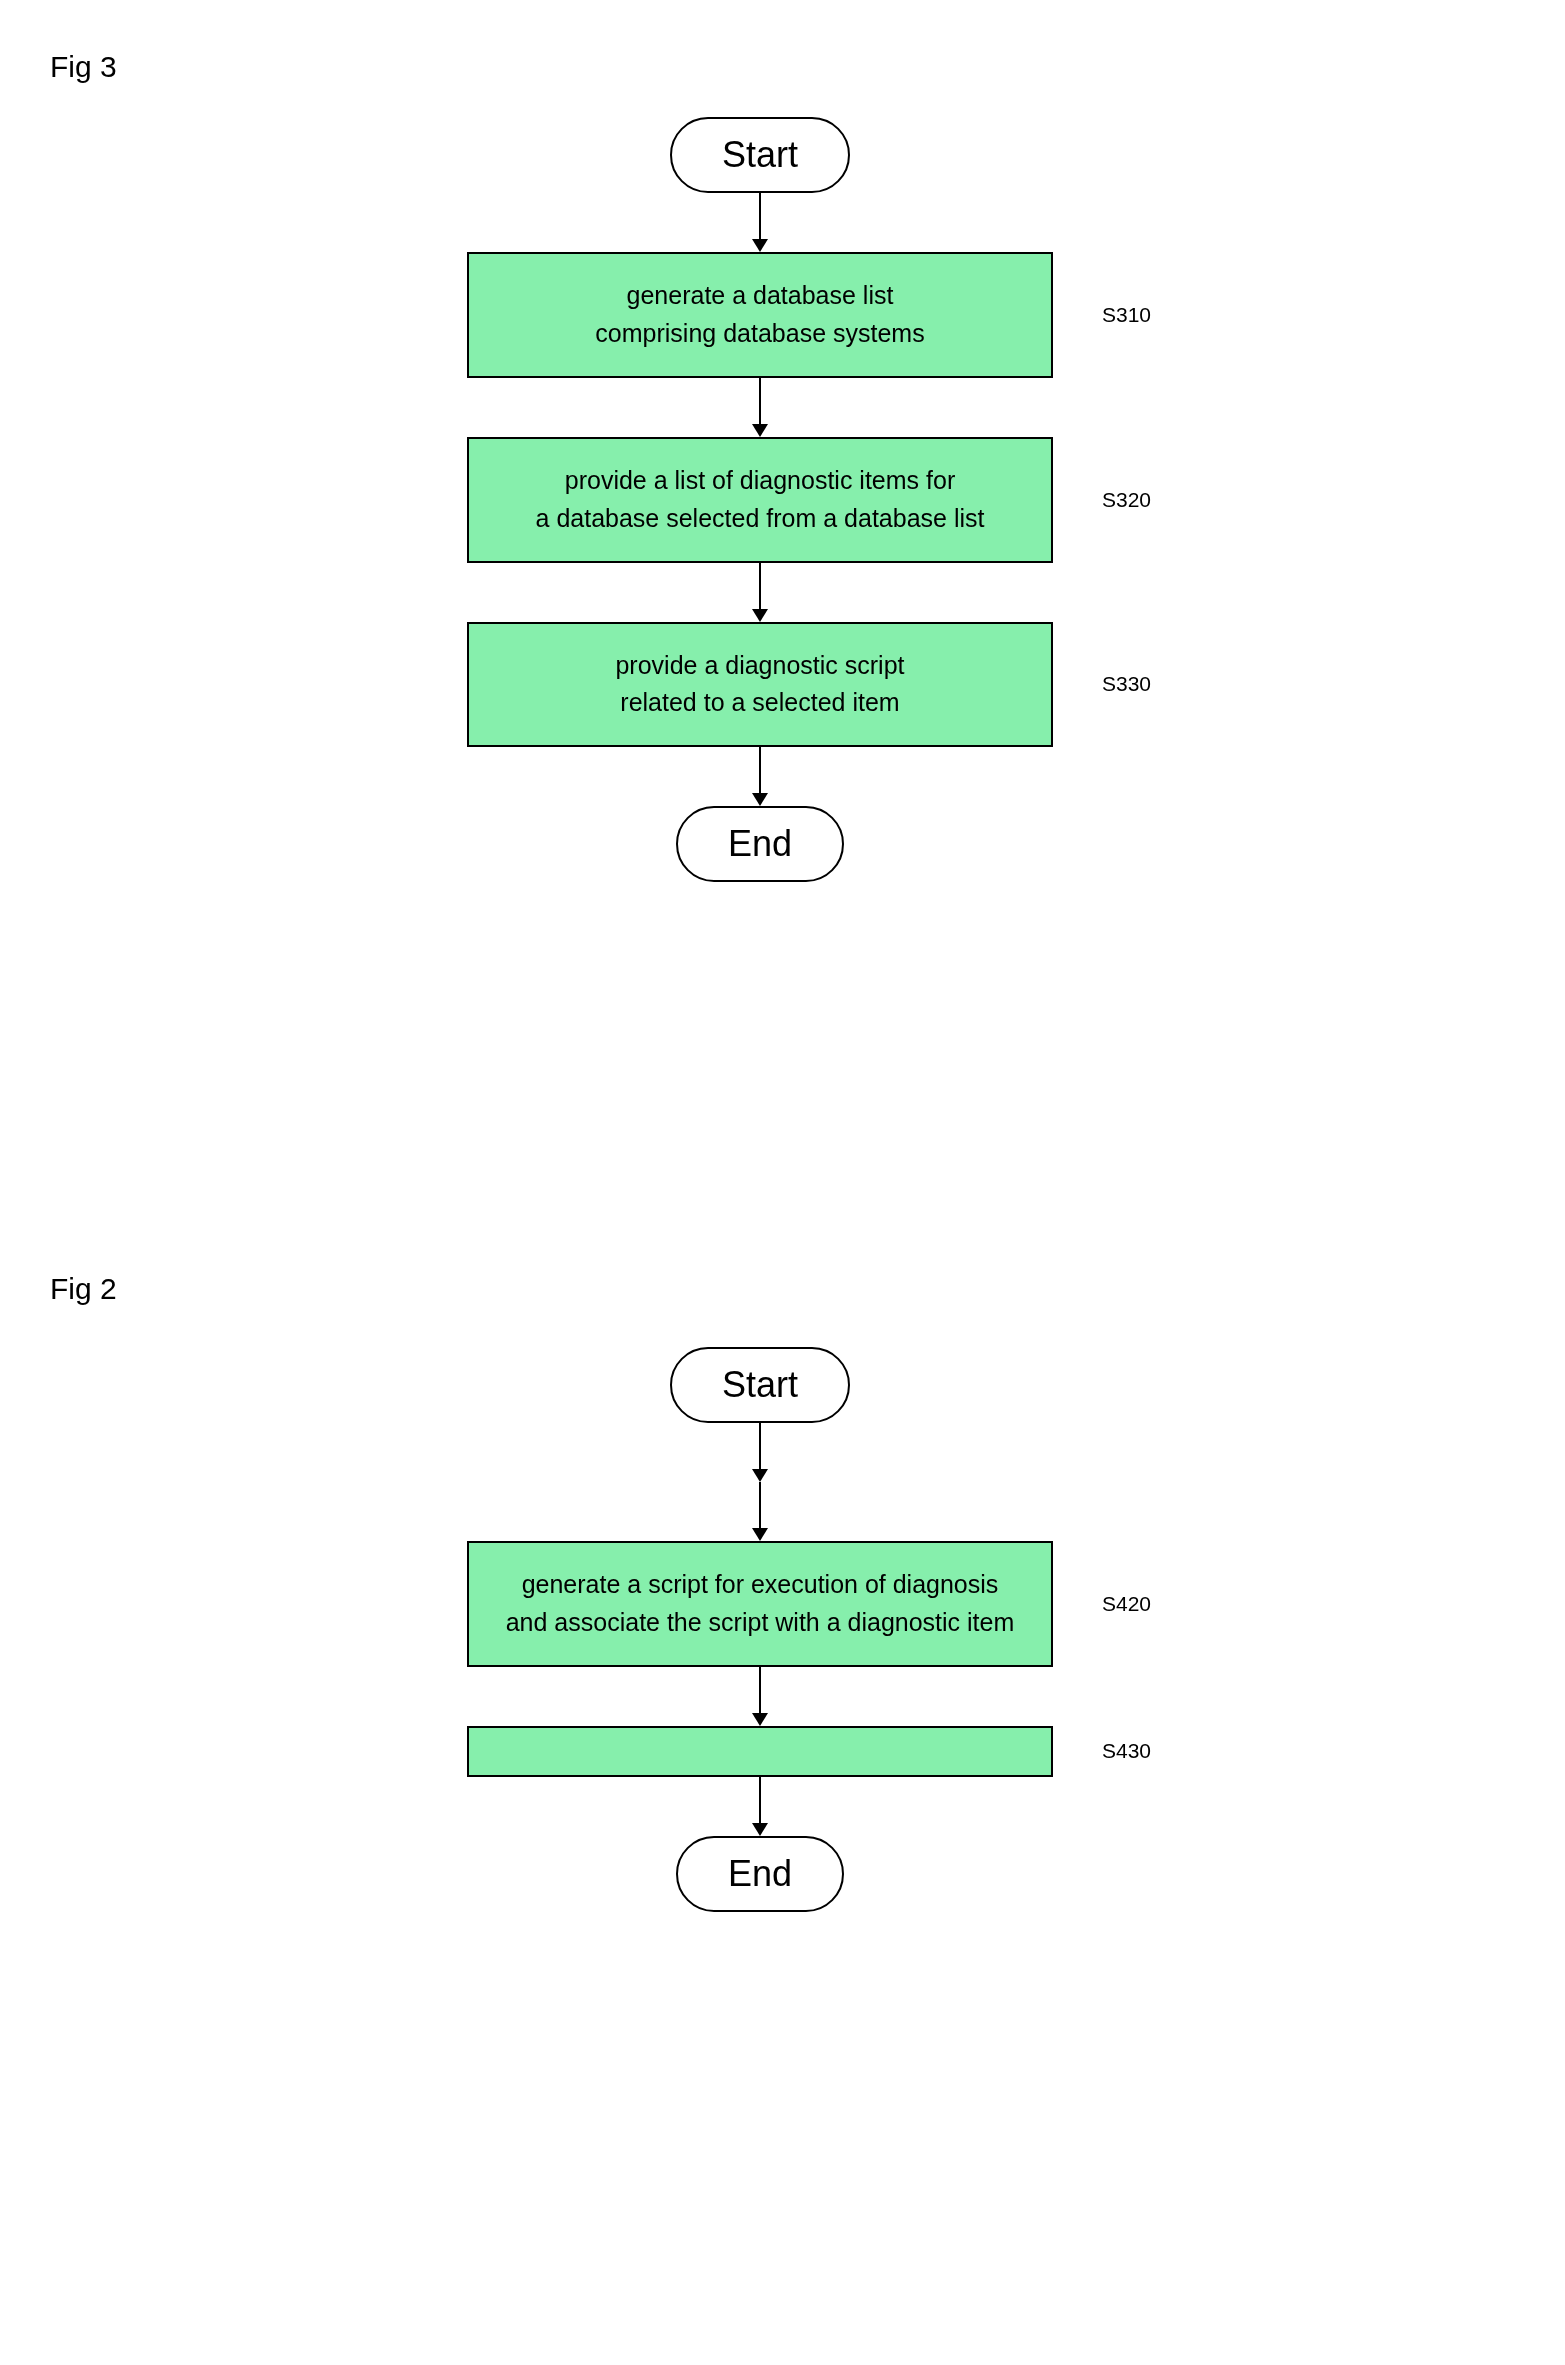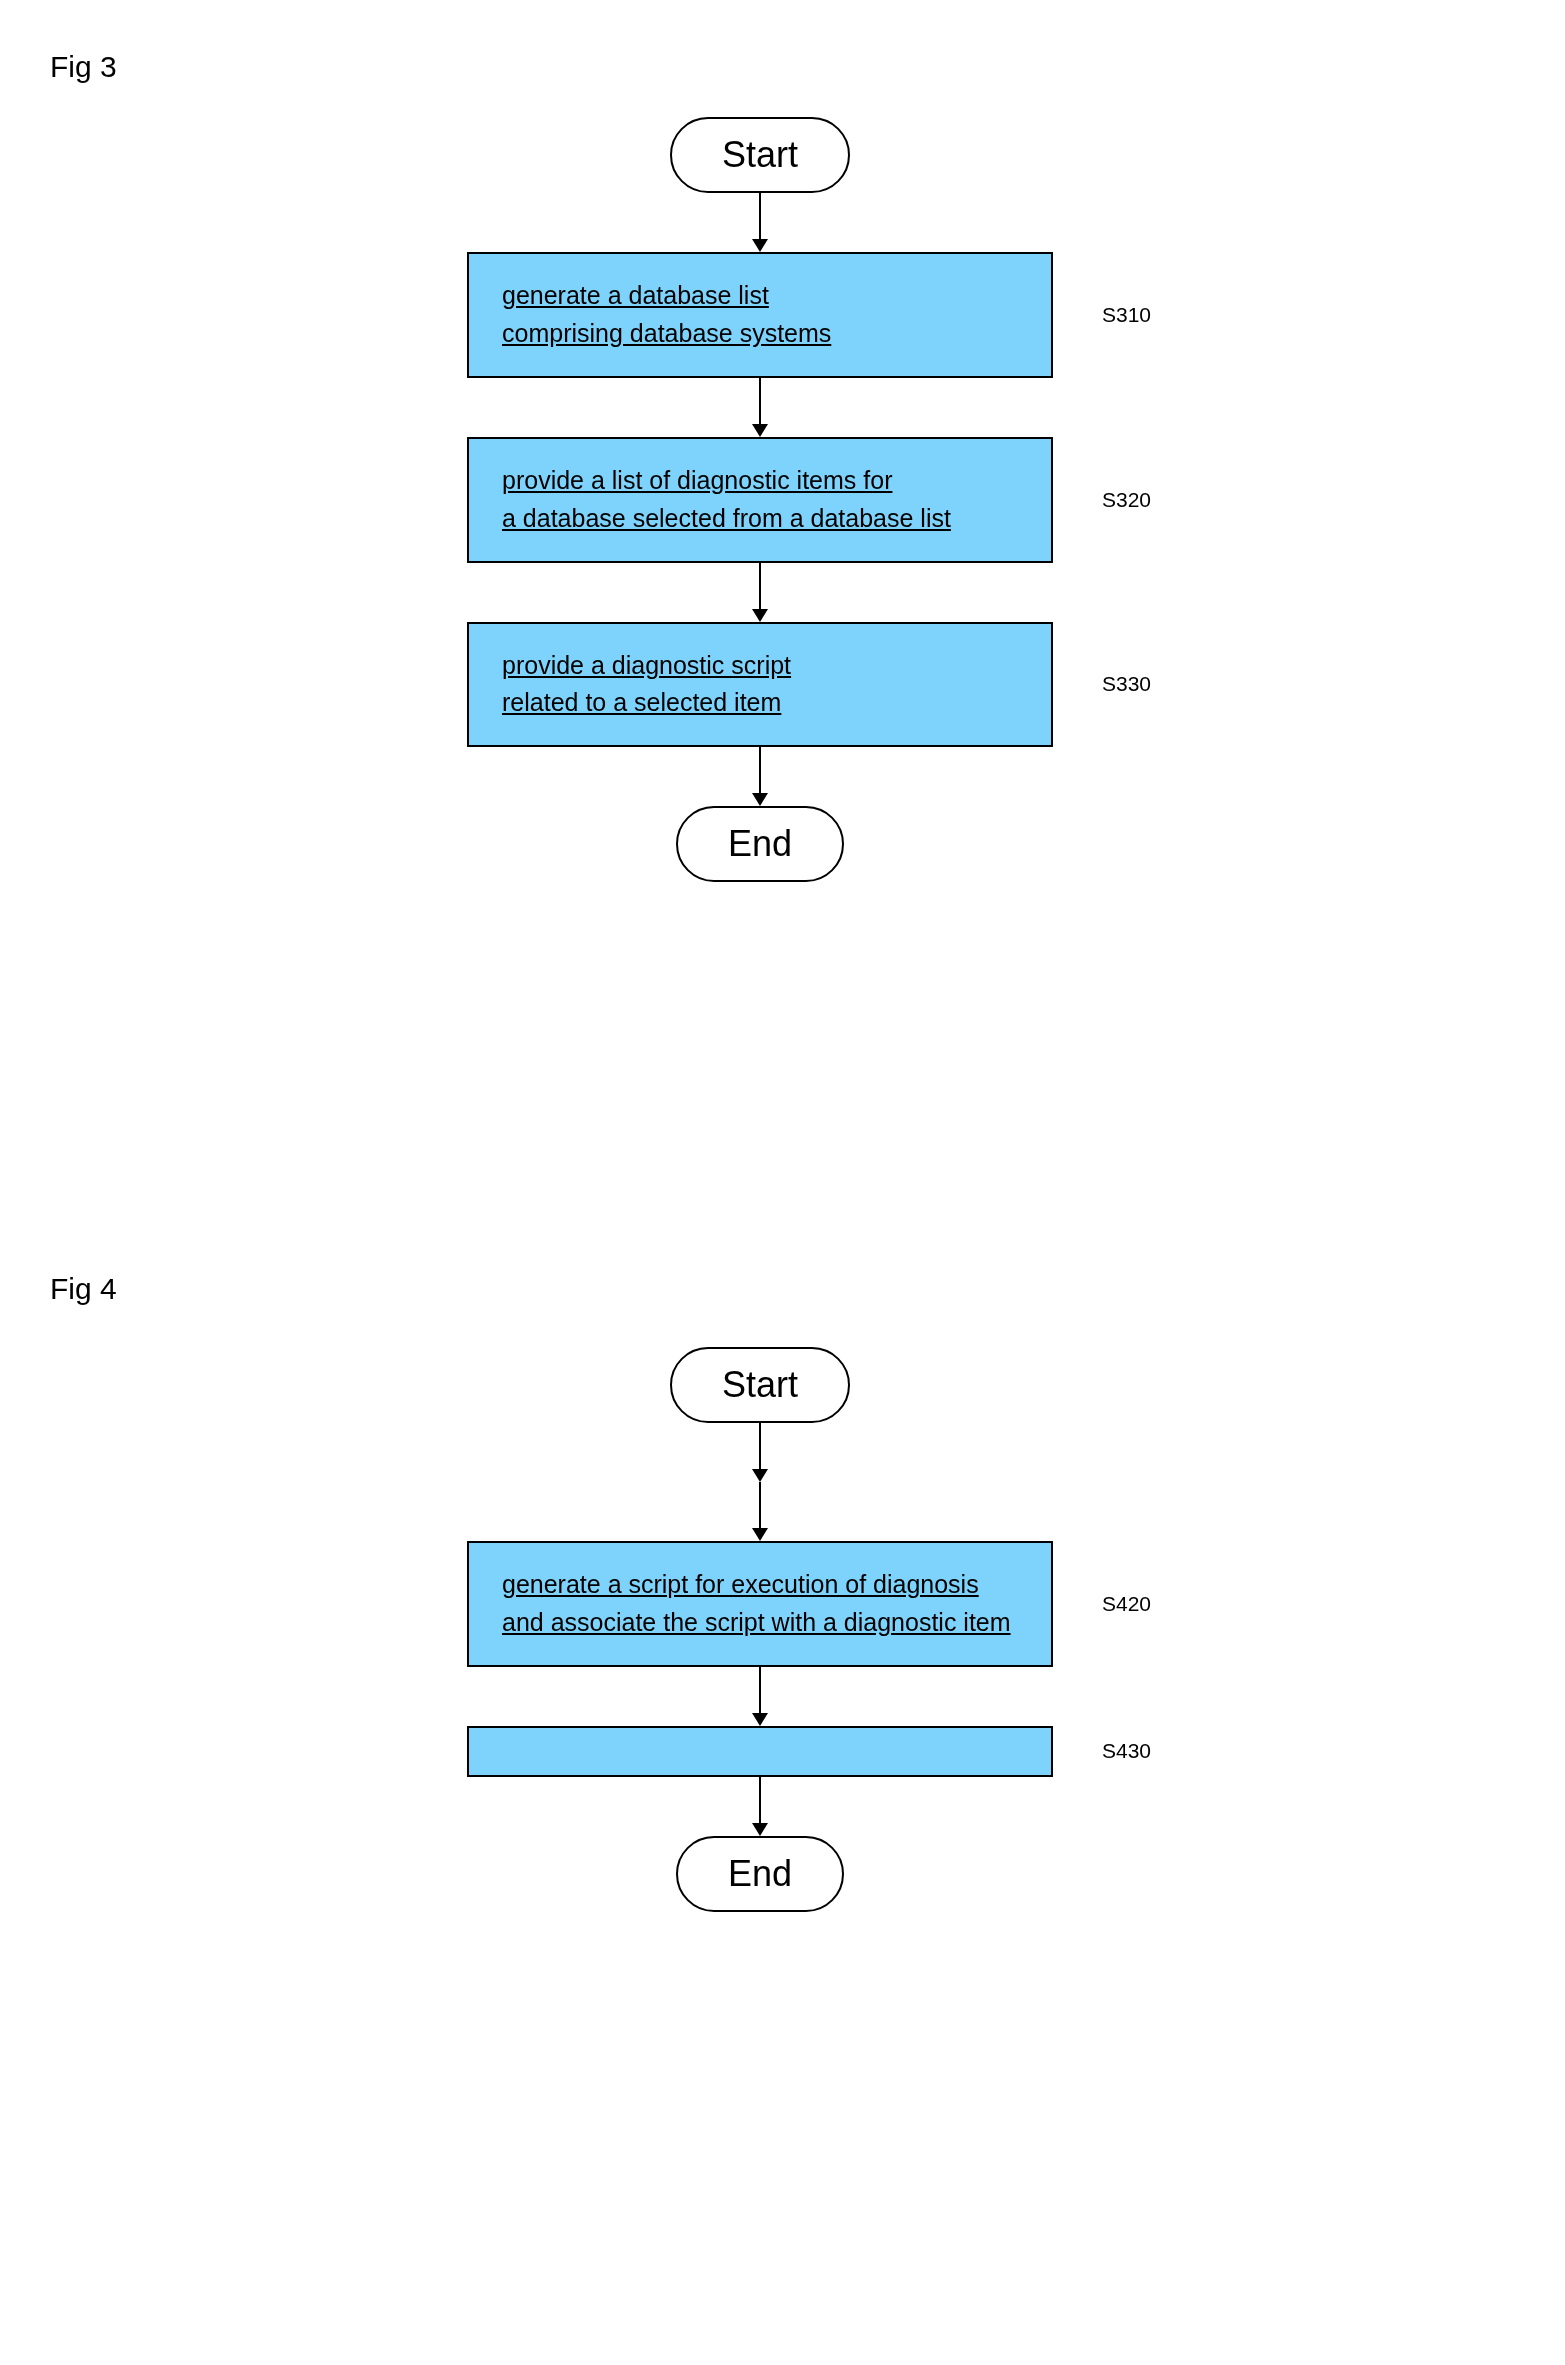--- a/index.html
+++ b/index.html
@@ -39,27 +39,26 @@
       color: #000;
       background: #fff;
       text-align: center;
       min-width: 167px;
     }
     .shape-process {
       border: 2.1px solid #000;
       padding: 23.4px 33px;
       font-size: 25px;
       color: #000;
-      background: #7dd3fc;
-      text-align: left;
+      background: #86efac;
+      text-align: center;
       position: relative;
       min-width: 586px;
       max-width: 753px;
       line-height: 1.5;
-      text-decoration: underline;
     }
     .shape-label {
       position: absolute;
       right: -100px;
       top: 50%;
       transform: translateY(-50%);
       font-size: 21px;
       color: #000;
       white-space: nowrap;
     }
@@ -140,21 +139,21 @@
       <div class="arrow-line"></div>
       <div class="arrow-head"></div>
     </div>
 
     <div class="shape-terminal">
       <span>End</span>
     </div>
 
   </div>
 
-  <div class="fig-label" id="fig4-label">Fig 4</div>
+  <div class="fig-label" id="fig4-label">Fig 2</div>
 
   <div class="flowchart" id="fig4-chart">
 
     <div class="shape-terminal">
       <span>Start</span>
     </div>
 
     <div class="arrow-down">
       <div class="arrow-line"></div>
       <div class="arrow-head"></div>

